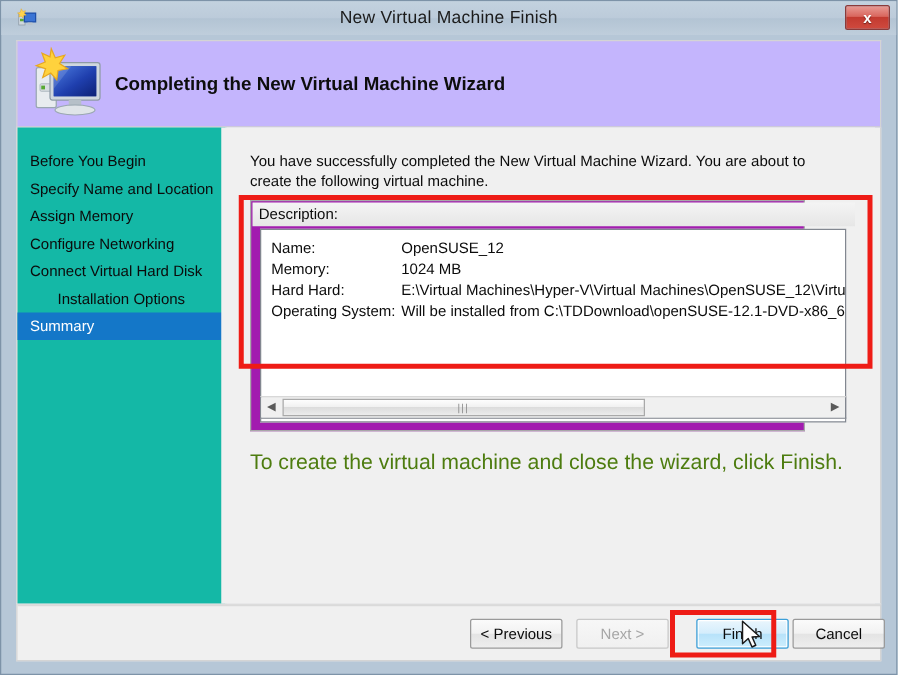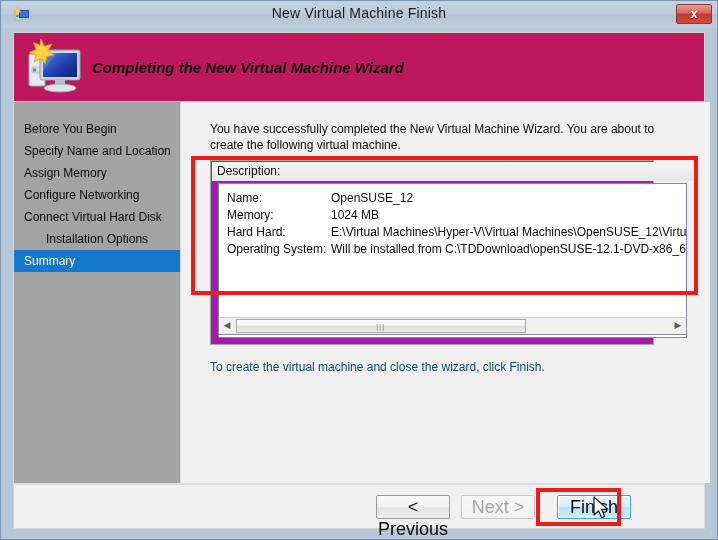--- a/index.html
+++ b/index.html
@@ -60,24 +60,23 @@
     line-height: 18px;
     text-shadow: 0 1px 1px rgba(0,0,0,0.5);
   }
 
   
   #banner {
     position: absolute;
     left: 12px; top: 31px;
     width: 692px; height: 70px;
     box-sizing: border-box;
-    background: #be185d;
+    background: #c4b5fd;
     border: 1px solid #d4d4d4;
     border-bottom: 1px solid #cfcfcf;
-    font-style: italic;
   }
   #banner-icon {
     position: absolute;
     left: 10px; top: 4px;
     width: 62px; height: 62px;
   }
   #banner-title {
     position: absolute;
     left: 78px; top: 26px;
     font-size: 15px;
@@ -94,21 +93,21 @@
     background: #f0f0f0;
     border-left: 1px solid #d4d4d4;
     border-right: 1px solid #d4d4d4;
   }
 
   
   #sidebar {
     position: absolute;
     left: 0; top: 0;
     width: 166px; height: 381px;
-    background: #a3a3a3;
+    background: #14b8a6;
     border-right: 1px solid #d9d9d9;
   }
   .nav-item {
     position: relative;
     height: 22px;
     line-height: 22px;
     padding-left: 10px;
     font-size: 12px;
     color: #0b0b0b;
     white-space: nowrap;
@@ -116,21 +115,21 @@
   .nav-item.indent { padding-left: 32px; }
   .nav-item.selected {
     background: #1477c8;
     color: #ffffff;
   }
   #nav-list { position: absolute; left: 0; top: 16px; width: 166px; }
 
   
   #content {
     position: absolute;
-    left: 173px; top: 0;
+    left: 163px; top: 0;
     width: 523px; height: 381px;
     background: #f0f0f0;
   }
   #intro-text {
     position: absolute;
     left: 23px; top: 19px;
     width: 470px;
     font-size: 12px;
     line-height: 16px;
     color: #0b0b0b;
@@ -229,22 +228,22 @@
     width: 10px; height: 8px;
     font-size: 8px;
     color: #8a8a8a;
     letter-spacing: 1px;
     line-height: 8px;
   }
 
   #footer-text {
     position: absolute;
     left: 23px; top: 258px;
-    font-size: 12px;
-    color: #0c4a6e;
+    font-size: 17px;
+    color: #4d7c0f;
   }
 
   
   .annot-box {
     position: absolute;
     box-sizing: border-box;
     border: 4px solid #ee1c16;
     pointer-events: none;
   }
   #annot-desc {
@@ -273,21 +272,21 @@
     background: #dadada;
   }
   .dlg-button {
     position: absolute;
     top: 11px;
     width: 74px; height: 24px;
     box-sizing: border-box;
     background: linear-gradient(to bottom, #fbfbfb 0%, #f2f2f2 48%, #e4e4e4 52%, #eeeeee 100%);
     border: 1px solid #9a9a9a;
     border-radius: 2px;
-    font-size: 18px;
+    font-size: 12px;
     color: #0b0b0b;
     text-align: center;
     line-height: 22px;
   }
   .dlg-button.disabled {
     color: #a6a6a6;
     border-color: #c8c8c8;
     background: linear-gradient(to bottom, #f7f7f7, #f0f0f0);
   }
   .dlg-button.hover {
@@ -422,20 +421,23 @@
     <div id="buttonbar-sep"></div>
     <div class="dlg-button" id="btn-previous">
       <span>&lt; Previous</span>
     </div>
     <div class="dlg-button disabled" id="btn-next">
       <span>Next &gt;</span>
     </div>
     <div class="dlg-button hover" id="btn-finish">
       <span>Finish</span>
     </div>
+    <div class="dlg-button" id="btn-cancel">
+      <span>Cancel</span>
+    </div>
   </div>
 
   <div class="annot-box" id="annot-desc"></div>
   <div class="annot-box" id="annot-finish"></div>
 
   <div id="cursor">
     <svg width="18" height="26" viewBox="0 0 18 26">
       <polygon points="1,1 1,19 5.6,14.8 8.6,21.6 11.6,20.2 8.7,13.6 14.6,13.2" fill="#ffffff" stroke="#1a1a1a" stroke-width="1.2" stroke-linejoin="round"></polygon>
     </svg>
   </div>

